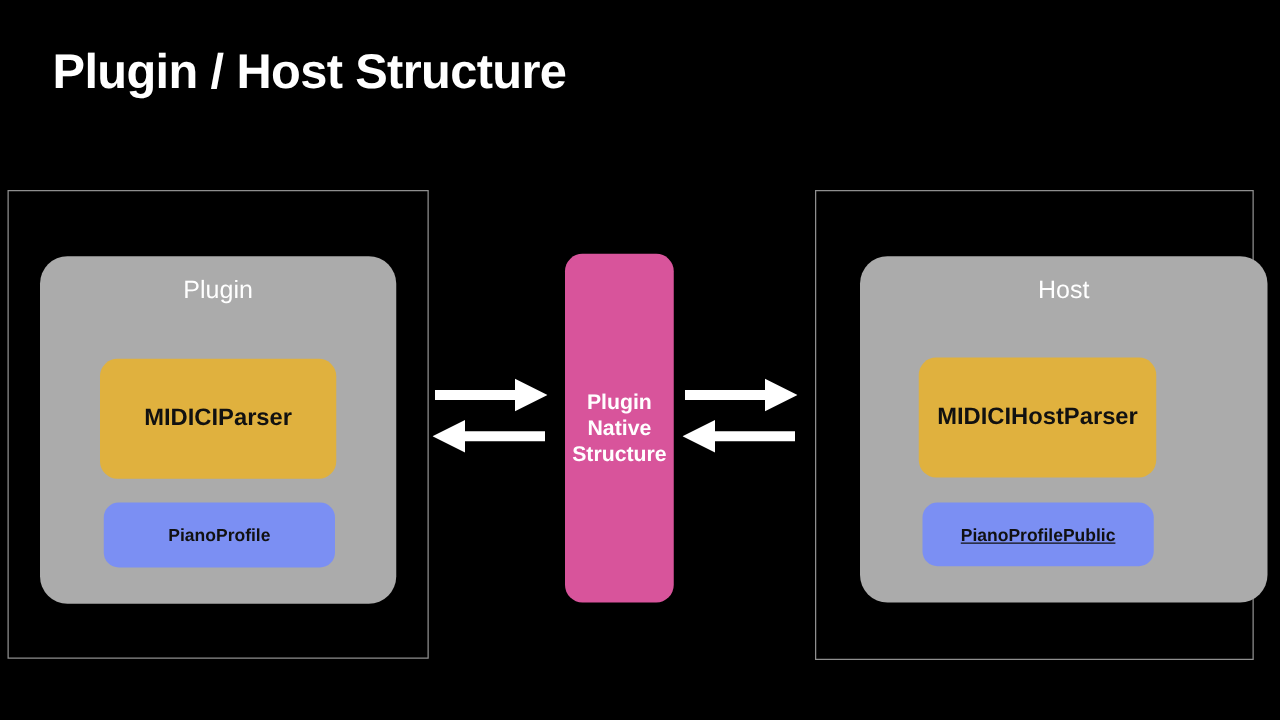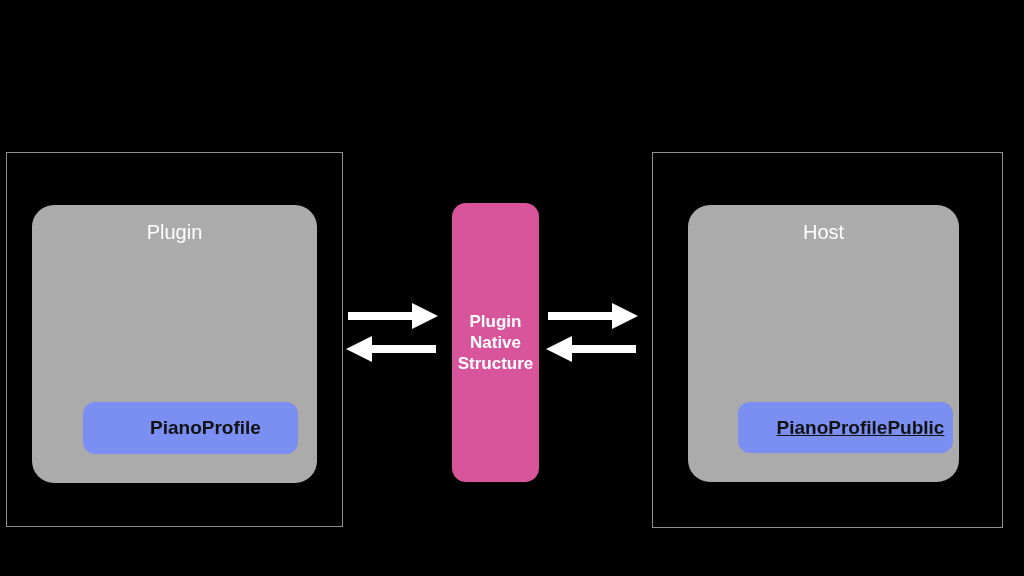--- a/index.html
+++ b/index.html
@@ -31,21 +31,21 @@
     background: transparent;
   }
   .boundary.left  { left: 6px;   top: 152px; width: 335px; height: 373px; }
   .boundary.right { left: 652px; top: 152px; width: 349px; height: 374px; }
   .group-box {
     position: absolute;
     background: var(--group-gray, #ababab);
     border-radius: 22px;
   }
   .group-box.plugin { left: 25px; top: 52px; width: 285px; height: 278px; }
-  .group-box.host   { left: 35px; top: 52px; width: 271px; height: 277px; }
+  .group-box.host   { left: 35px; top: 52px; width: 326px; height: 277px; }
   .group-label {
     position: absolute;
     top: 16px;
     left: 0;
     width: 100%;
     text-align: center;
     font-size: 20px;
     font-weight: 500;
     color: var(--label-white, #fff);
   }
@@ -59,22 +59,21 @@
     text-align: center;
   }
   .inner-box.parser {
     background: var(--parser-yellow, #e0b13e);
     border-radius: 14px;
     font-size: 19px;
   }
   .inner-box.profile {
     background: var(--profile-blue, #7b8ff3);
     border-radius: 12px;
-    font-size: 19px;
-    padding-left: 30px;
+    font-size: 14px;
   }
   .plugin .inner-box.parser  { left: 48px; top: 82px;  width: 189px; height: 96px; }
   .plugin .inner-box.profile { left: 51px; top: 197px; width: 185px; height: 52px; }
   .host .inner-box.parser    { left: 47px; top: 81px;  width: 190px; height: 96px; }
   .host .inner-box.profile   { left: 50px; top: 197px; width: 185px; height: 51px; text-decoration: underline; }
   .transport {
     position: absolute;
     left: 452px;
     top: 203px;
     width: 87px;
@@ -101,24 +100,26 @@
   .arrow.a-ltr-1 { left: 348px; top: 301px; }
   .arrow.a-rtl-1 { left: 346px; top: 334px; }
   .arrow.a-ltr-2 { left: 548px; top: 301px; }
   .arrow.a-rtl-2 { left: 546px; top: 334px; }
 </style>
 </head>
 <body>
 
 <div class="slide">
 
+  <h1 class="page-title">Plugin / Host Structure</h1>
 
   <div class="boundary left">
     <div class="group-box plugin">
       <div class="group-label">Plugin</div>
+      <div class="inner-box parser">MIDICIParser</div>
       <div class="inner-box profile">PianoProfile</div>
     </div>
   </div>
 
   <div class="transport">
     <span>Plugin</span>
     <span>Native</span>
     <span>Structure</span>
   </div>
 
@@ -144,17 +145,18 @@
   <div class="arrow a-rtl-2">
     <svg viewBox="0 0 90 30">
         <rect x="23" y="11" width="67" height="8"></rect>
         <polygon points="26,2 0,15 26,28"></polygon>
       </svg>
   </div>
 
   <div class="boundary right">
     <div class="group-box host">
       <div class="group-label">Host</div>
+      <div class="inner-box parser">MIDICIHostParser</div>
       <div class="inner-box profile">PianoProfilePublic</div>
     </div>
   </div>
 
 </div>
 
 </body></html>

